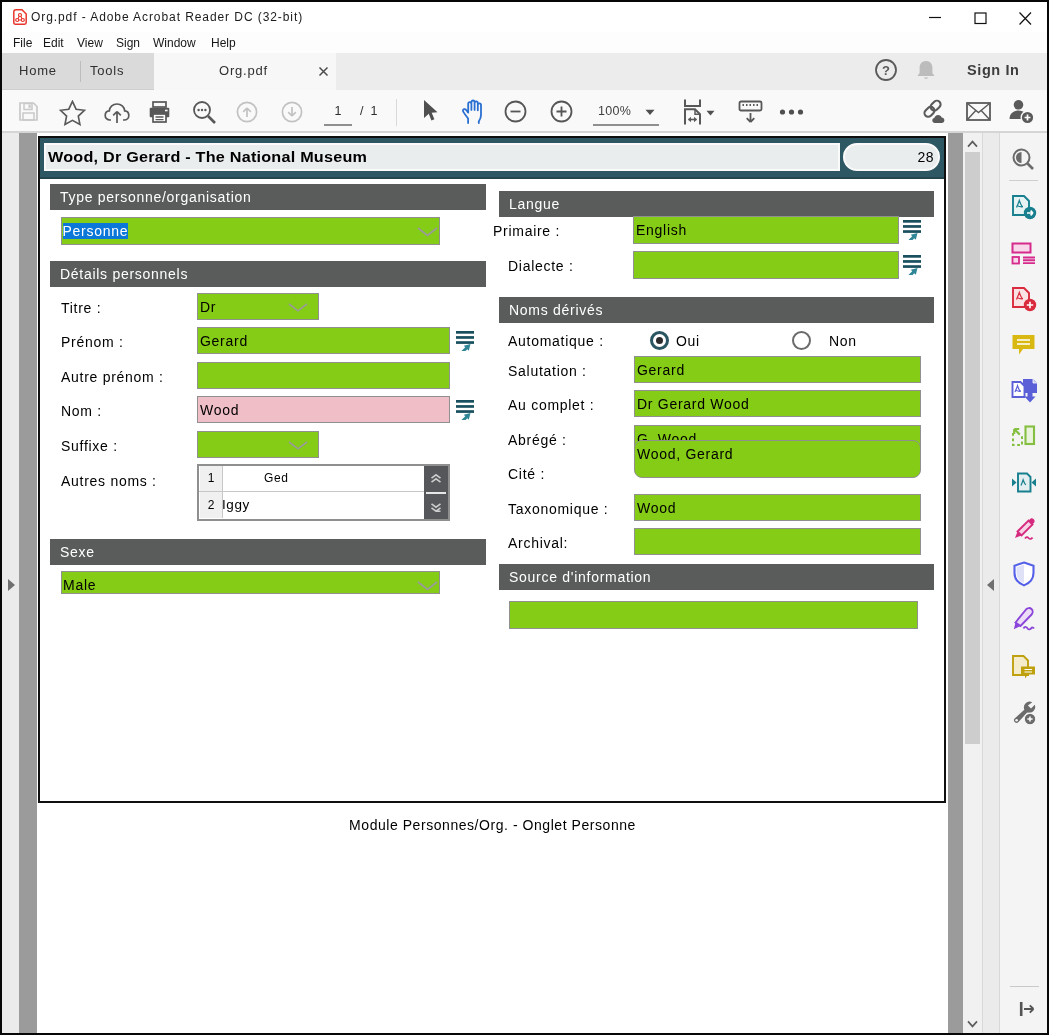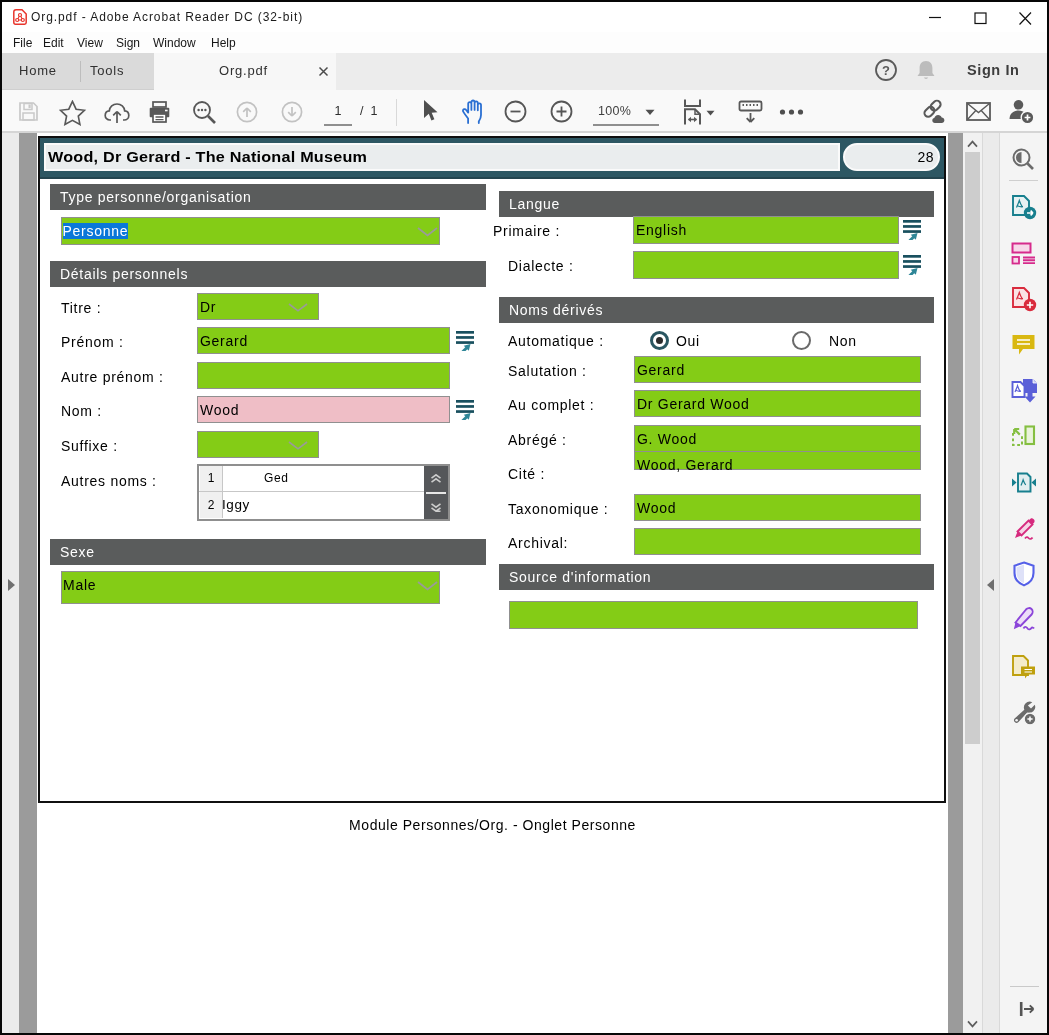--- a/index.html
+++ b/index.html
@@ -281,21 +281,21 @@
                   <path d="M1.5 4.2 L6 0.8 L10.5 4.2 M1.5 8.2 L6 4.8 L10.5 8.2" fill="none" stroke="#cdcdcd" stroke-width="1.6"></path>
                 </svg>
               <div class="abs" style="left:2px;top:26px;width:20px;height:1.5px;background:#e7e7e7;"></div>
               <svg class="abs" style="left:6px;top:37px" width="12" height="9" viewBox="0 0 12 9">
                   <path d="M1.5 0.8 L6 4.2 L10.5 0.8 M1.5 4.8 L6 8.2 L10.5 8.2 M1.5 4.8 L6 8.2 L10.5 4.8" fill="none" stroke="#cdcdcd" stroke-width="1.6"></path>
                 </svg>
             </div>
           </div>
 
           <div class="sechead" style="left:10px;top:400px;width:436px;">Sexe</div>
-          <div class="field" style="left:21px;top:432px;width:379px;height:33px;line-height:26px;padding-left:1px;">Male</div>
+          <div class="field" style="left:21px;top:432px;width:379px;height:23px;line-height:26px;padding-left:1px;">Male</div>
           <svg class="chev" style="left:377px;top:442px" width="21" height="10" viewBox="0 0 21 10">
               <path d="M1 1 L10.5 8.5 L20 1" fill="none" stroke="#9a9a9a" stroke-width="1.7"></path>
             </svg>
 
           <div class="sechead" style="left:459px;top:52px;width:435px;">Langue</div>
           <div class="lbl" style="left:453px;top:84px;">Primaire :</div>
           <div class="field" style="left:593px;top:77px;width:266px;height:28px;">English</div>
           <svg class="chev" style="left:862px;top:80px" width="21" height="21" viewBox="0 0 21 21">
             <rect x="1" y="1" width="18" height="2.7" fill="#19505f"></rect>
               <rect x="1" y="6.1" width="18" height="2.7" fill="#19505f"></rect>
@@ -327,21 +327,21 @@
           <div class="abs" style="left:752px;top:192px;width:19px;height:19px;border:2.5px solid #6a6a6a;border-radius:50%;box-sizing:border-box;background:#fff;"></div>
           <div class="lbl" style="left:777px;top:194px;margin-left:12px;">Non</div>
 
           <div class="lbl" style="left:468px;top:224px;">Salutation :</div>
           <div class="field" style="left:594px;top:217px;width:287px;height:27px;">Gerard</div>
           <div class="lbl" style="left:468px;top:258px;">Au complet :</div>
           <div class="field" style="left:594px;top:251px;width:287px;height:27px;">Dr Gerard Wood</div>
           <div class="lbl" style="left:468px;top:293px;">Abrégé :</div>
           <div class="field" style="left:594px;top:286px;width:287px;height:27px;">G. Wood</div>
           <div class="lbl" style="left:468px;top:327px;">Cité :</div>
-          <div class="field" style="left:594px;top:312px;width:287px;height:19px;">Wood, Gerard</div>
+          <div class="field" style="left:594px;top:301px;width:287px;height:38px;border-radius:8px;">Wood, Gerard</div>
           <div class="lbl" style="left:468px;top:362px;">Taxonomique :</div>
           <div class="field" style="left:594px;top:355px;width:287px;height:27px;">Wood</div>
           <div class="lbl" style="left:468px;top:396px;">Archival:</div>
           <div class="field" style="left:594px;top:389px;width:287px;height:27px;"></div>
 
           <div class="sechead" style="left:459px;top:425px;width:435px;">Source d'information</div>
           <div class="field" style="left:469px;top:462px;width:409px;height:28px;"></div>
         </div>
       </div>
       <div style="position:absolute;left:0;top:684px;width:911px;text-align:center;font-size:14px;letter-spacing:0.55px;color:#000;">Module Personnes/Org. - Onglet Personne</div>

